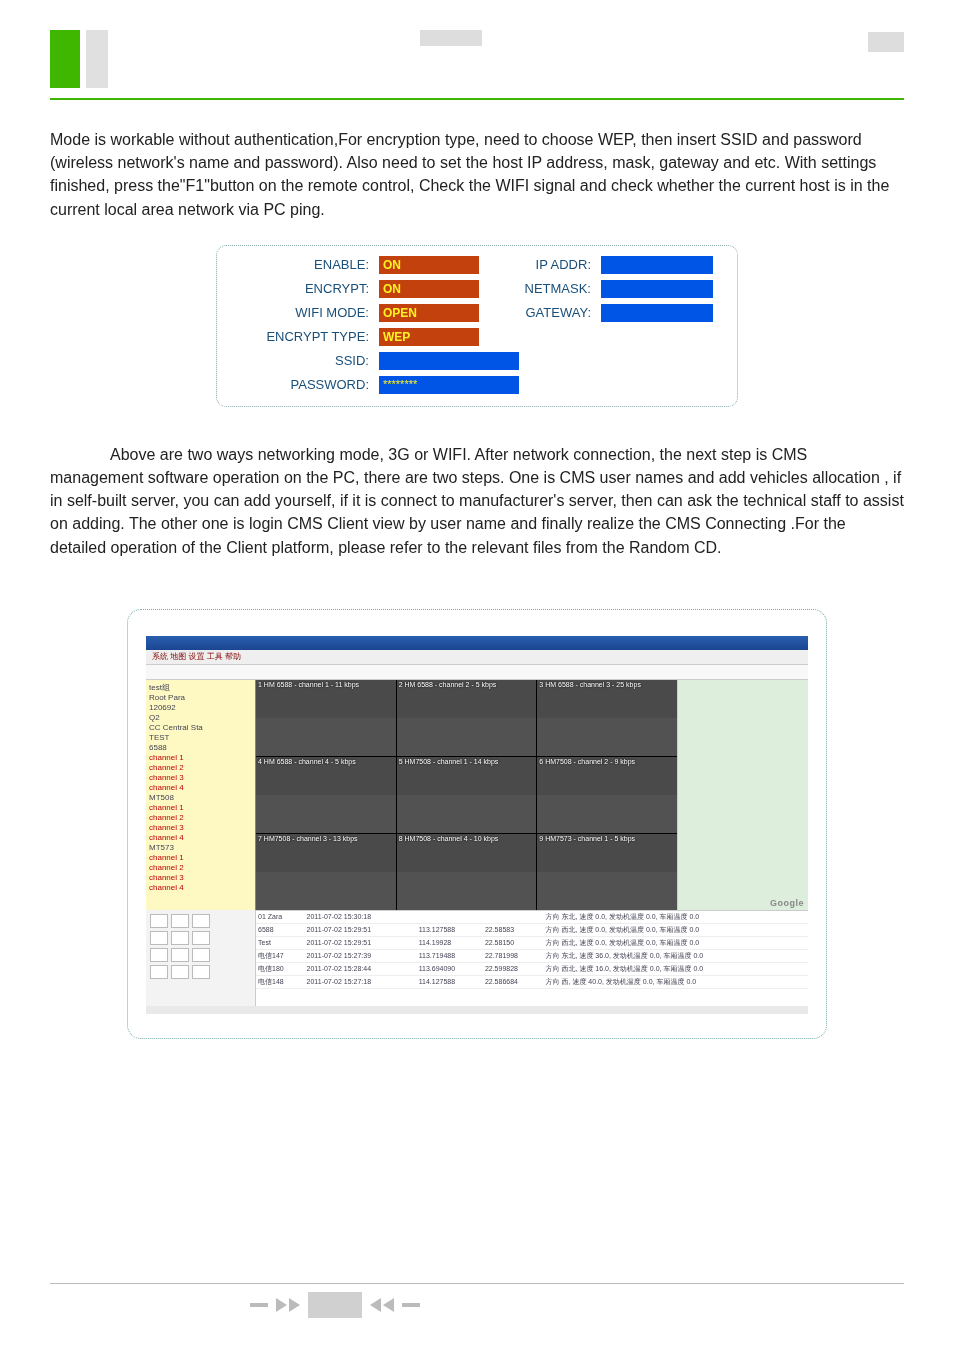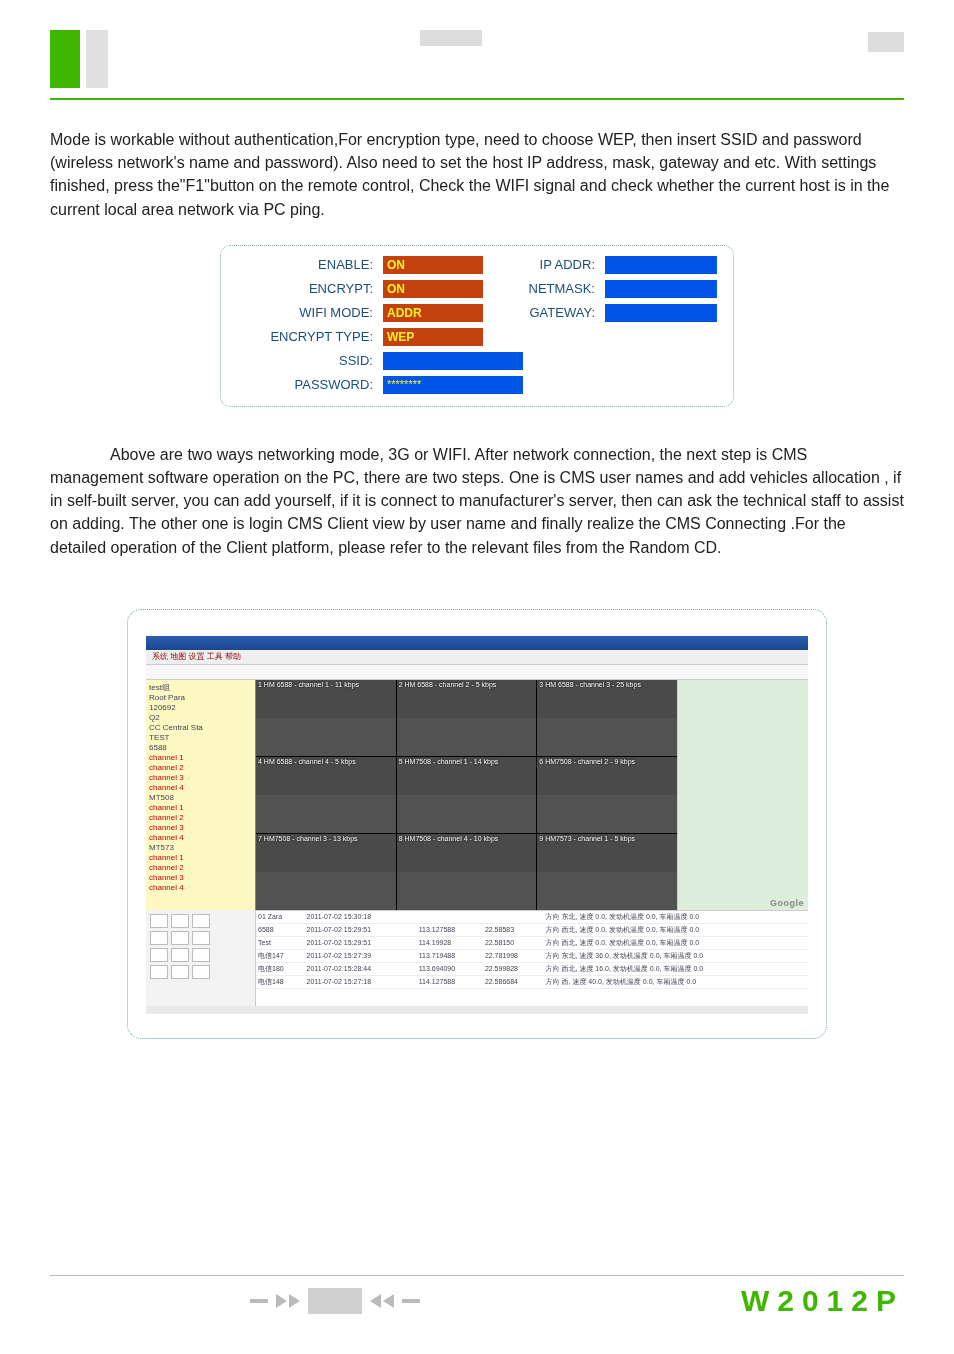--- a/index.html
+++ b/index.html
@@ -42,21 +42,21 @@
     font-size: 16px;
     line-height: 1.45em;
     color: #222;
   }
   
   .wifi-box {
     width: 480px;
     margin: 24px auto 26px auto;
     border: 1px dotted #8aa;
     border-radius: 10px;
-    padding: 10px 16px 12px 16px;
+    padding: 10px 24px 12px 16px;
     font-family: Arial, sans-serif;
   }
   .wifi-grid {
     display: grid;
     grid-template-columns: 140px 100px 110px 120px;
     gap: 6px 6px;
     align-items: center;
     font-size: 13px;
     color: #1a4f7a;
   }
@@ -304,21 +304,21 @@
       <span class="wifi-val">ON</span>
       <span class="wifi-label">IP ADDR:</span>
       <span class="wifi-blank"></span>
 
       <span class="wifi-label">ENCRYPT:</span>
       <span class="wifi-val">ON</span>
       <span class="wifi-label">NETMASK:</span>
       <span class="wifi-blank"></span>
 
       <span class="wifi-label">WIFI MODE:</span>
-      <span class="wifi-val">ADDR</span>
+      <span class="wifi-val">OPEN</span>
       <span class="wifi-label">GATEWAY:</span>
       <span class="wifi-blank"></span>
 
       <span class="wifi-label">ENCRYPT TYPE:</span>
       <span class="wifi-val">WEP</span>
       <span></span>
         <span></span>
 
       <span class="wifi-label">SSID:</span>
       <span class="wifi-wide" style="grid-column: span 3;"></span>
@@ -474,16 +474,15 @@
     <div class="foot-row">
       <div class="pager">
         <span class="arrow-tail"></span>
         <span class="arrow arrow-right"></span>
         <span class="arrow arrow-right2"></span>
         <span class="page-num-box"></span>
         <span class="arrow arrow-left"></span>
         <span class="arrow arrow-left2"></span>
         <span class="arrow-tail"></span>
       </div>
-      <span class="model">W2012P</span>
     </div>
   </div>
 </div>
 
 </body></html>

